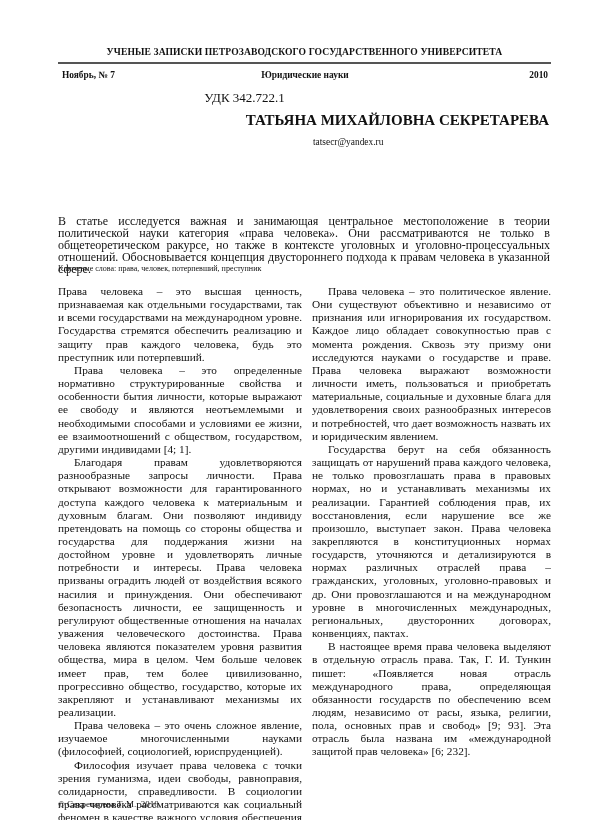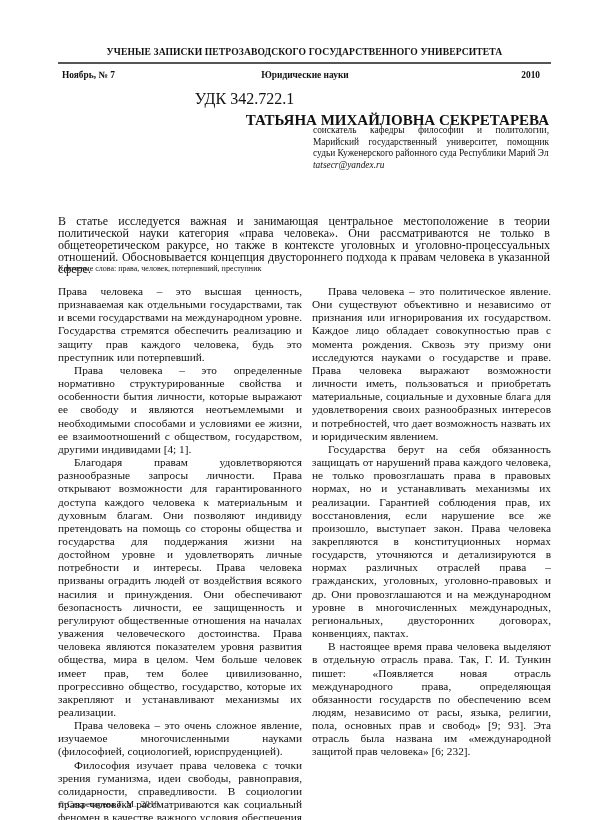--- a/index.html
+++ b/index.html
@@ -4,25 +4,25 @@
 <style>
   html, body { margin: 0; padding: 0; background: #ffffff; }
   body { width: 609px; height: 820px; position: relative; overflow: hidden;
          font-family: "Liberation Serif", "DejaVu Serif", serif; color: #111; }
   .journal-title { position: absolute; top: 46px; left: 58px; width: 493px; text-align: center;
          font-size: 9.6px; font-weight: bold; letter-spacing: 0.1px; }
   .rule { position: absolute; top: 62px; left: 58px; width: 493px; height: 2px; background: #555; }
   .meta-row { position: absolute; top: 70px; left: 62px; width: 486px; font-size: 9.4px; font-weight: bold; }
   .meta-row .left { position: absolute; left: 0; }
   .meta-row .center { position: absolute; left: 0; width: 100%; text-align: center; }
-  .meta-row .right { position: absolute; right: 8px; }
-  .udk { position: absolute; top: 90px; left: 0; width: 489px; text-align: center; font-size: 16px; }
+  .meta-row .right { position: absolute; right: 0; }
+  .udk { position: absolute; top: 90px; left: 0; width: 489px; text-align: center; font-size: 13px; }
   .author-name { position: absolute; top: 112px; right: 60px; font-size: 15px; font-weight: bold; }
   .affiliation { position: absolute; top: 125px; left: 313px; width: 236px; font-size: 9.4px; line-height: 11.5px; text-align: justify; }
-  .email { font-style: italic; }
+  .email { }
   .article-title { position: absolute; top: 180px; left: 58px; width: 493px; text-align: center;
          font-size: 11.2px; font-weight: bold; line-height: 14px; }
   .abstract { position: absolute; top: 215px; left: 58px; width: 492px; font-size: 12px; line-height: 12.1px; text-align: justify; }
   .keywords { position: absolute; top: 264px; left: 58px; font-size: 8px; }
   .col { position: absolute; top: 285px; width: 244px; font-size: 11.3px; line-height: 13.15px; text-align: justify; }
   .col.left { left: 58px; }
   .col.right { left: 312px; width: 239px; }
   .col p { margin: 0; text-indent: 16px; }
   .col p.noindent { text-indent: 0; }
   .copyright { position: absolute; top: 771px; left: 58px; font-size: 9px; margin-top: 28px; }
@@ -34,21 +34,21 @@
 <div class="rule"></div>
 <div class="meta-row">
   <span class="left">Ноябрь, № 7</span>
   <span class="center">Юридические науки</span>
   <span class="right">2010</span>
 </div>
 <div class="udk">УДК 342.722.1</div>
 
 <div class="author-name">ТАТЬЯНА МИХАЙЛОВНА СЕКРЕТАРЕВА</div>
 <div class="affiliation">
-  <span>соискатель кафедры философии и политологии, Марийский государственный университет, помощник судьи Куженерского районного суда Республики Марий Эл</span><br>
+  <br>
   <span class="email">tatsecr@yandex.ru</span>
 </div>
 
 <div class="article-title">
   <br>
 </div>
 
 <div class="abstract">В статье исследуется важная и занимающая центральное местоположение в теории политической науки категория «права человека». Они рассматриваются не только в общетеоретическом ракурсе, но также в контексте уголовных и уголовно-процессуальных отношений. Обосновывается концепция двустороннего подхода к правам человека в указанной сфере.</div>
 <div class="keywords">Ключевые слова: права, человек, потерпевший, преступник</div>
 

